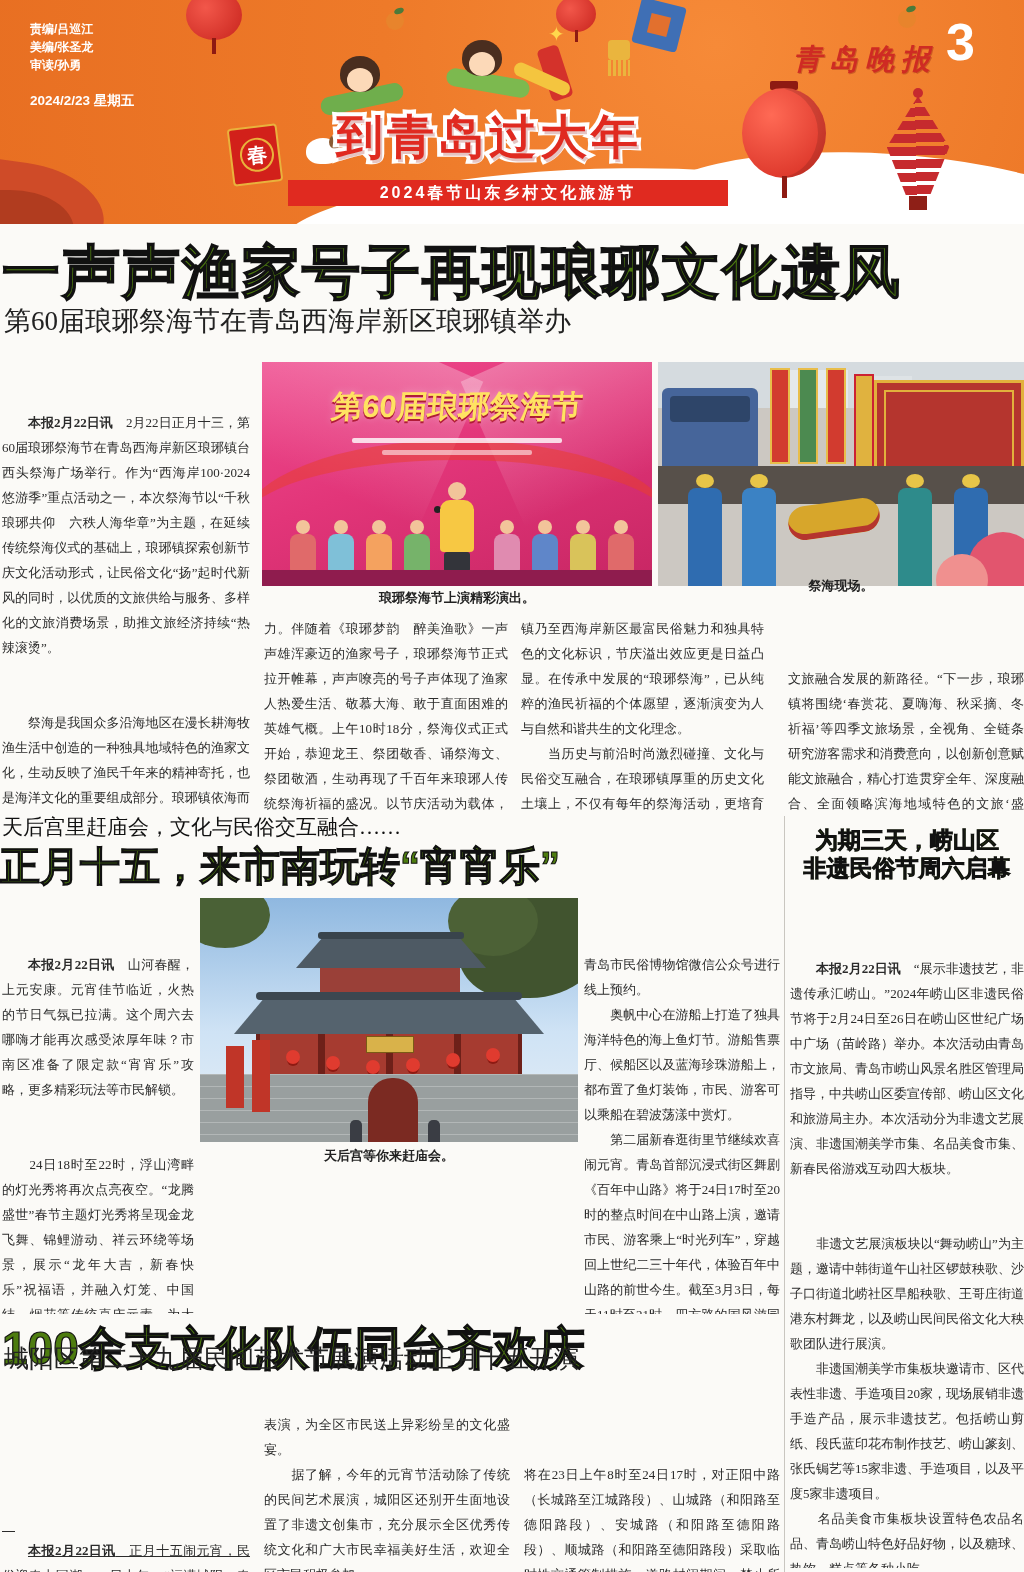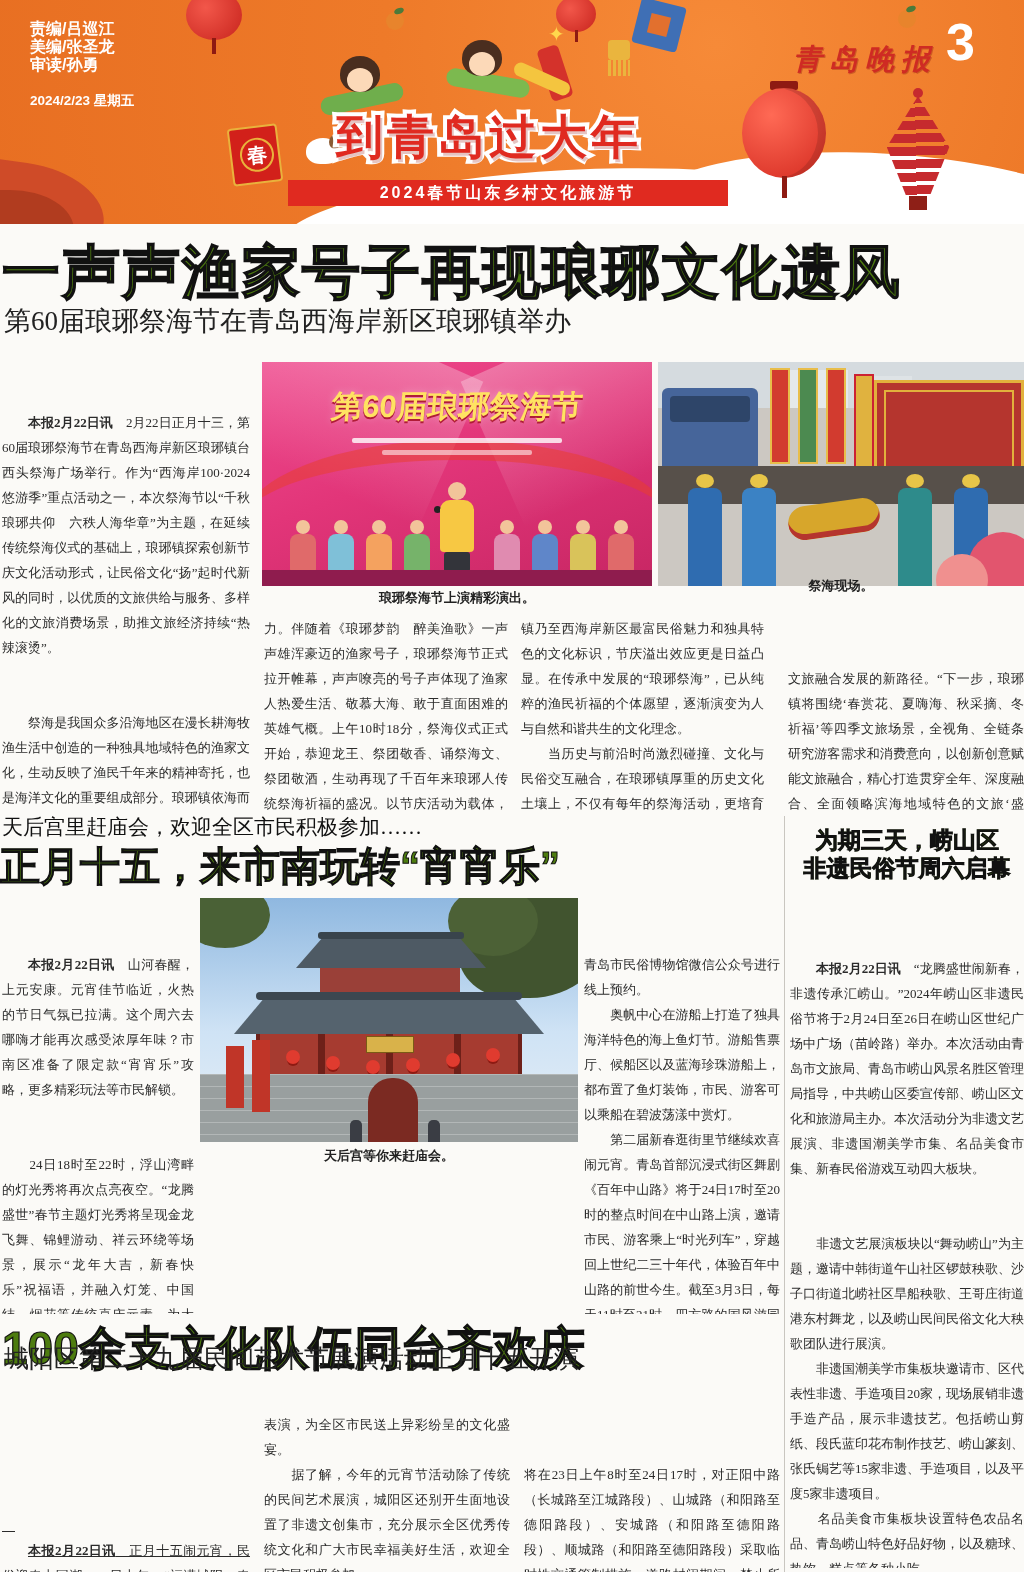--- a/index.html
+++ b/index.html
@@ -4,21 +4,21 @@
 <style>
   html,body{margin:0;padding:0;background:#e9e7e2;}
   .page{position:relative;width:1024px;height:1572px;margin:0 auto;background:#fbfaf7;overflow:hidden;
         font-family:"Liberation Serif","DejaVu Serif",serif;color:#2b2b2b;}
   .abs{position:absolute;}
 
   
   .banner{position:absolute;left:0;top:0;width:1024px;height:224px;overflow:hidden;
           background:radial-gradient(circle at 70% 20%, #f68a38 0%, #ee7a29 45%, #e86f22 100%);}
   .credits{position:absolute;left:30px;top:20px;color:#fff;font-family:"Liberation Sans",sans-serif;
-           font-weight:700;font-size:16px;line-height:18px;white-space:pre-wrap;}
+           font-weight:700;font-size:12px;line-height:18px;white-space:pre-wrap;}
   .m-date{position:absolute;left:30px;top:92px;color:#fff;font-family:"Liberation Sans",sans-serif;
           font-weight:700;font-size:13.5px;}
   .snow{position:absolute;background:#fff;border-radius:50%;}
   .snow1{left:280px;top:170px;width:580px;height:120px;transform:rotate(-3deg);}
   .snow2{left:640px;top:154px;width:500px;height:150px;transform:rotate(4deg);}
   .snow3{left:920px;top:176px;width:220px;height:100px;}
   .fol1{left:-14px;top:166px;width:120px;height:72px;background:#cf4b28;border-radius:0 70% 0 60%;transform:rotate(8deg);}
   .fol2{left:-6px;top:190px;width:80px;height:50px;background:#b13c1f;border-radius:0 80% 0 50%;}
   .lan .l-body{position:absolute;border-radius:50%;background:radial-gradient(circle at 35% 35%,#f2574a,#c8241d);}
   .lan .l-cap{position:absolute;background:#8e1a12;border-radius:2px;}
@@ -326,21 +326,21 @@
   <div class="abs cap cap2">祭海现场。</div>
 
   <div class="abs txt art1-c2">力。伴随着《琅琊梦韵　醉美渔歌》一声声雄浑豪迈的渔家号子，琅琊祭海节正式拉开帷幕，声声嘹亮的号子声体现了渔家人热爱生活、敬慕大海、敢于直面困难的英雄气概。上午10时18分，祭海仪式正式开始，恭迎龙王、祭团敬香、诵祭海文、祭团敬酒，生动再现了千百年来琅琊人传统祭海祈福的盛况。以节庆活动为载体，以民风民俗为看点，历经60年创新发展，“琅琊祭海”已然成为了琅琊</div>
   <div class="abs txt art1-c3">镇乃至西海岸新区最富民俗魅力和独具特色的文化标识，节庆溢出效应更是日益凸显。在传承中发展的“琅琊祭海”，已从纯粹的渔民祈福的个体愿望，逐渐演变为人与自然和谐共生的文化理念。
 　　当历史与前沿时尚激烈碰撞、文化与民俗交互融合，在琅琊镇厚重的历史文化土壤上，不仅有每年的祭海活动，更培育出了当地旅游经济的新业态、新场景，推动文旅消费提质扩容，走出了一条</div>
   <div class="abs txt art1-c4">
     <div>文旅融合发展的新路径。“下一步，琅琊镇将围绕‘春赏花、夏嗨海、秋采摘、冬祈福’等四季文旅场景，全视角、全链条研究游客需求和消费意向，以创新创意赋能文旅融合，精心打造贯穿全年、深度融合、全面领略滨海地域特色的文旅‘盛宴’，助推新区经济社会高质量发展。”琅琊镇党委宣传统战委员刘军介绍。</div>
     
   </div>
 
-  <div class="abs kicker">天后宫里赶庙会，欢迎全区市民积极参加……</div>
+  <div class="abs kicker">天后宫里赶庙会，文化与民俗交互融合……</div>
   <div class="abs h-sans s2-h2">正月十五，来市南玩转“宵宵乐”</div>
 
   <div class="abs txt s2-c1">
     <p class="lead"><span class="dl">本报2月22日讯</span><span>　山河春醒，上元安康。元宵佳节临近，火热的节日气氛已拉满。这个周六去哪嗨才能再次感受浓厚年味？市南区准备了限定款“宵宵乐”攻略，更多精彩玩法等市民解锁。</span></p>
     <div>　　24日18时至22时，浮山湾畔的灯光秀将再次点亮夜空。“龙腾盛世”春节主题灯光秀将呈现金龙飞舞、锦鲤游动、祥云环绕等场景，展示“龙年大吉，新春快乐”祝福语，并融入灯笼、中国结、烟花等传统喜庆元素，为大家送上节日祝福。西起太平角，东至珠海支路，都能欣赏到绚烂绮丽的灯光秀，奥帆中心、情人坝、五四广场、第三海水浴场等是绝佳观赏点。
 　　青岛天后宫庙会始于明代，盛于清代，而青岛天后宫新正民俗文化庙会则已成为青岛市民感受年味、了解民俗的重要活动。“祥龙见瑞，大展宏图——天后宫里过大年”2024年青岛天后宫第</div>
   </div>
 
   <div class="photo ph3">
     <div class="treeR"></div>
@@ -378,21 +378,21 @@
 　　第二届新春逛街里节继续欢喜闹元宵。青岛首部沉浸式街区舞剧《百年中山路》将于24日17时至20时的整点时间在中山路上演，邀请市民、游客乘上“时光列车”，穿越回上世纪二三十年代，体验百年中山路的前世今生。截至3月3日，每天11时至21时，四方路的国风游园会精彩继续，在黄岛路的平康五里可以打卡“里”遇世界商品展销市集，在黄岛路33号、39号，邂逅“回家”阿狸青岛特展……来上街里赶年集、看美展，感受浓浓年味。</div>
     
   </div>
 
   <div class="abs vrule"></div>
   <div class="abs h-sans s3-h3">
     <div>为期三天，崂山区</div>
     <div>非遗民俗节周六启幕</div>
   </div>
   <div class="abs txt s3-body">
-    <p class="lead"><span class="dl">本报2月22日讯</span><span>　“龙腾盛世闹新春，非遗传承汇崂山。”2024年崂山区非遗民俗节将于2月24日至26日在崂山区世纪广场中广场（苗岭路）举办。本次活动由青岛市文旅局、青岛市崂山风景名胜区管理局指导，中共崂山区委宣传部、崂山区文化和旅游局主办。本次活动分为非遗文艺展演、非遗国潮美学市集、名品美食市集、新春民俗游戏互动四大板块。</span></p>
+    <p class="lead"><span class="dl">本报2月22日讯</span><span>　“展示非遗技艺，非遗传承汇崂山。”2024年崂山区非遗民俗节将于2月24日至26日在崂山区世纪广场中广场（苗岭路）举办。本次活动由青岛市文旅局、青岛市崂山风景名胜区管理局指导，中共崂山区委宣传部、崂山区文化和旅游局主办。本次活动分为非遗文艺展演、非遗国潮美学市集、名品美食市集、新春民俗游戏互动四大板块。</span></p>
     <div>　　非遗文艺展演板块以“舞动崂山”为主题，邀请中韩街道午山社区锣鼓秧歌、沙子口街道北崂社区旱船秧歌、王哥庄街道港东村舞龙，以及崂山民间民俗文化大秧歌团队进行展演。
 　　非遗国潮美学市集板块邀请市、区代表性非遗、手造项目20家，现场展销非遗手造产品，展示非遗技艺。包括崂山剪纸、段氏蓝印花布制作技艺、崂山篆刻、张氏锔艺等15家非遗、手造项目，以及平度5家非遗项目。
 　　名品美食市集板块设置特色农品名品、青岛崂山特色好品好物，以及糖球、热饮、糕点等各种小吃。
 　　新春民俗游戏互动板块设置妆囍体验、龙年提灯手作组装、趣味套圈、穿梭小火车、彩虹滑道、小型蹦床等活动体验游戏。
 　　现场结合新年元宵喜庆氛围，设置以“正月十五月圆圆　万家灯火在崂山”等为主题的百福灯笼美陈，寓意新春万事圆满、顺达。非遗国潮美学市集主要由全市各区市的20个非遗、手造展位，37个崂山区代表性非遗项目静态展板，以及60米长廊灯笼组成，让市民和游客行走在花灯簇拥的长廊中、近距离欣赏、体验非遗项目。</div>
     
   </div>
 
   <div class="abs h-sans s4-h4">100余支文化队伍同台齐欢庆</div>
   <div class="abs s4-sub">城阳区第二十九届民间艺术节展演活动正月十五开演</div>

